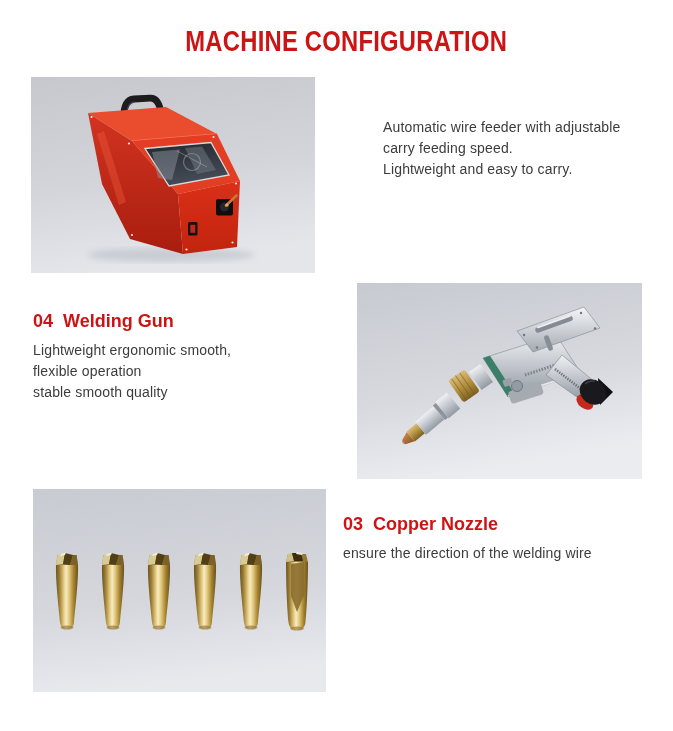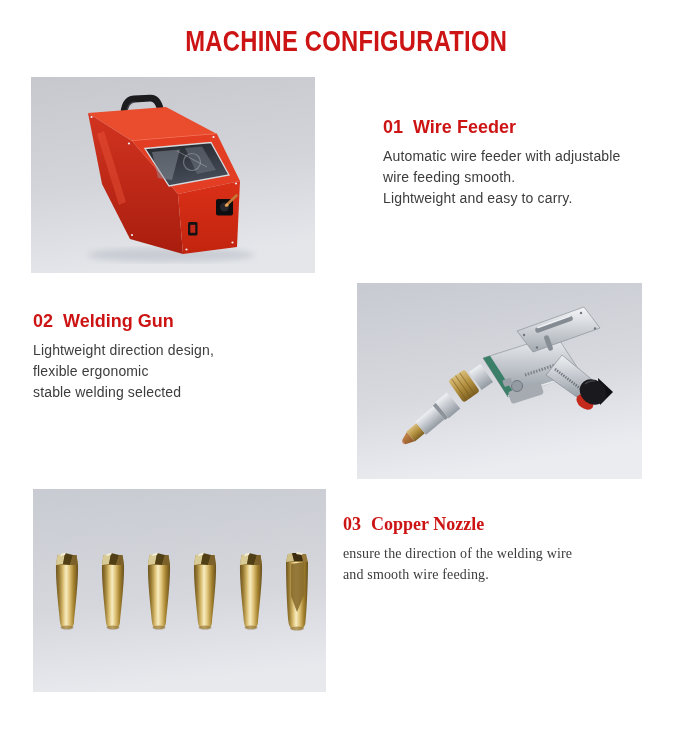--- a/index.html
+++ b/index.html
@@ -22,21 +22,21 @@
     white-space:nowrap;letter-spacing:0.3px;
   }
   .photo{position:absolute;}
   .photo svg{display:block;width:100%;height:100%;}
   .photo-1{left:31px;top:77px;width:284px;height:196px;}
   .photo-2{left:357px;top:283px;width:285px;height:196px;}
   .photo-3{left:33px;top:489px;width:293px;height:203px;}
   .textblock{position:absolute;}
   .text-1{left:383px;top:117px;width:285px;}
   .text-2{left:33px;top:311px;width:335px;}
-  .text-3{left:343px;top:514px;width:325px;font-family:Liberation Serif, serif;}
+  .text-3{left:343px;top:514px;width:325px;}
   .section-heading{
     margin:0 0 9px 0;
     font-size:18px;font-weight:bold;color:#cd1414;
     line-height:20px;white-space:nowrap;
   }
   .section-heading .sec-name{margin-left:10px;}
   .body-line{
     margin:0;font-size:14px;line-height:21px;
     color:#3c3c3c;letter-spacing:0.15px;white-space:nowrap;
   }
@@ -105,23 +105,22 @@
         <circle cx="182.5" cy="60" r="1.1"></circle>
           <circle cx="205" cy="106.5" r="1.1"></circle>
         <circle cx="155.5" cy="172.5" r="1.1"></circle>
           <circle cx="201.5" cy="165.5" r="1.1"></circle>
         <circle cx="101" cy="158" r="1.1"></circle>
       </g>
     </svg>
   </div>
 
   <div class="textblock text-1">
-    <h2 class="section-heading"><span class="sec-num">01</span><span class="sec-name">Wire Feeder</span></h2>
     <p class="body-line">Automatic wire feeder with adjustable</p>
-    <p class="body-line">wire feeding smooth.</p>
+    <p class="body-line">carry feeding speed.</p>
     <p class="body-line">Lightweight and easy to carry.</p>
   </div>
 
   <div class="photo photo-2">
     <svg viewBox="0 0 285 196" xmlns="http://www.w3.org/2000/svg">
       <defs>
         <linearGradient id="g2bg" x1="0" y1="0" x2="0.25" y2="1">
           <stop offset="0" stop-color="#c8cad1"></stop>
             <stop offset="0.6" stop-color="#d7d9df"></stop>
             <stop offset="1" stop-color="#eaecf0"></stop>
@@ -192,24 +191,24 @@
       <line x1="198" y1="86" x2="224" y2="106" stroke="#5d636b" stroke-width="2.6" stroke-dasharray="1.4,1.2" opacity="0.8"></line>
 
       <ellipse cx="228" cy="119" rx="9.5" ry="6.5" transform="rotate(38 228 119)" fill="#c32a1b"></ellipse>
       <polygon points="241,95 256,109 243,122" fill="#101014"></polygon>
       <ellipse cx="236" cy="109" rx="14" ry="12" transform="rotate(38 236 109)" fill="#1a1a1e"></ellipse>
       <path d="M228,101 a12,10 0 0 1 10,-3" fill="none" stroke="#4a4a52" stroke-width="1.4" opacity="0.8"></path>
     </svg>
   </div>
 
   <div class="textblock text-2">
-    <h2 class="section-heading"><span class="sec-num">02</span><span class="sec-name">Welding Gun</span></h2>
-    <p class="body-line">Lightweight direction design,</p>
-    <p class="body-line">flexible ergonomic</p>
-    <p class="body-line">stable welding selected</p>
+    <h2 class="section-heading"><span class="sec-num">04</span><span class="sec-name">Welding Gun</span></h2>
+    <p class="body-line">Lightweight ergonomic smooth,</p>
+    <p class="body-line">flexible operation</p>
+    <p class="body-line">stable smooth quality</p>
   </div>
 
   <div class="photo photo-3">
     <svg viewBox="0 0 293 203" xmlns="http://www.w3.org/2000/svg">
       <defs>
         <linearGradient id="g3bg" x1="0" y1="0" x2="0.15" y2="1">
           <stop offset="0" stop-color="#c9cbd2"></stop>
             <stop offset="0.6" stop-color="#d5d7dd"></stop>
             <stop offset="1" stop-color="#e7e9ed"></stop>
         </linearGradient>
@@ -247,16 +246,15 @@
         <polygon points="-5,1 4,1 6,9 -3,9" fill="#3c2d10"></polygon>
         <polygon points="0,0 6,1 5,3 -1,2" fill="#efe8d0"></polygon>
         <ellipse cx="0" cy="76.5" rx="7" ry="2" fill="#8a6b2c" opacity="0.6"></ellipse>
       </g>
     </svg>
   </div>
 
   <div class="textblock text-3">
     <h2 class="section-heading"><span class="sec-num">03</span><span class="sec-name">Copper Nozzle</span></h2>
     <p class="body-line">ensure the direction of the welding wire</p>
-    <p class="body-line">and smooth wire feeding.</p>
   </div>
 
 </div>
 
 </body></html>

